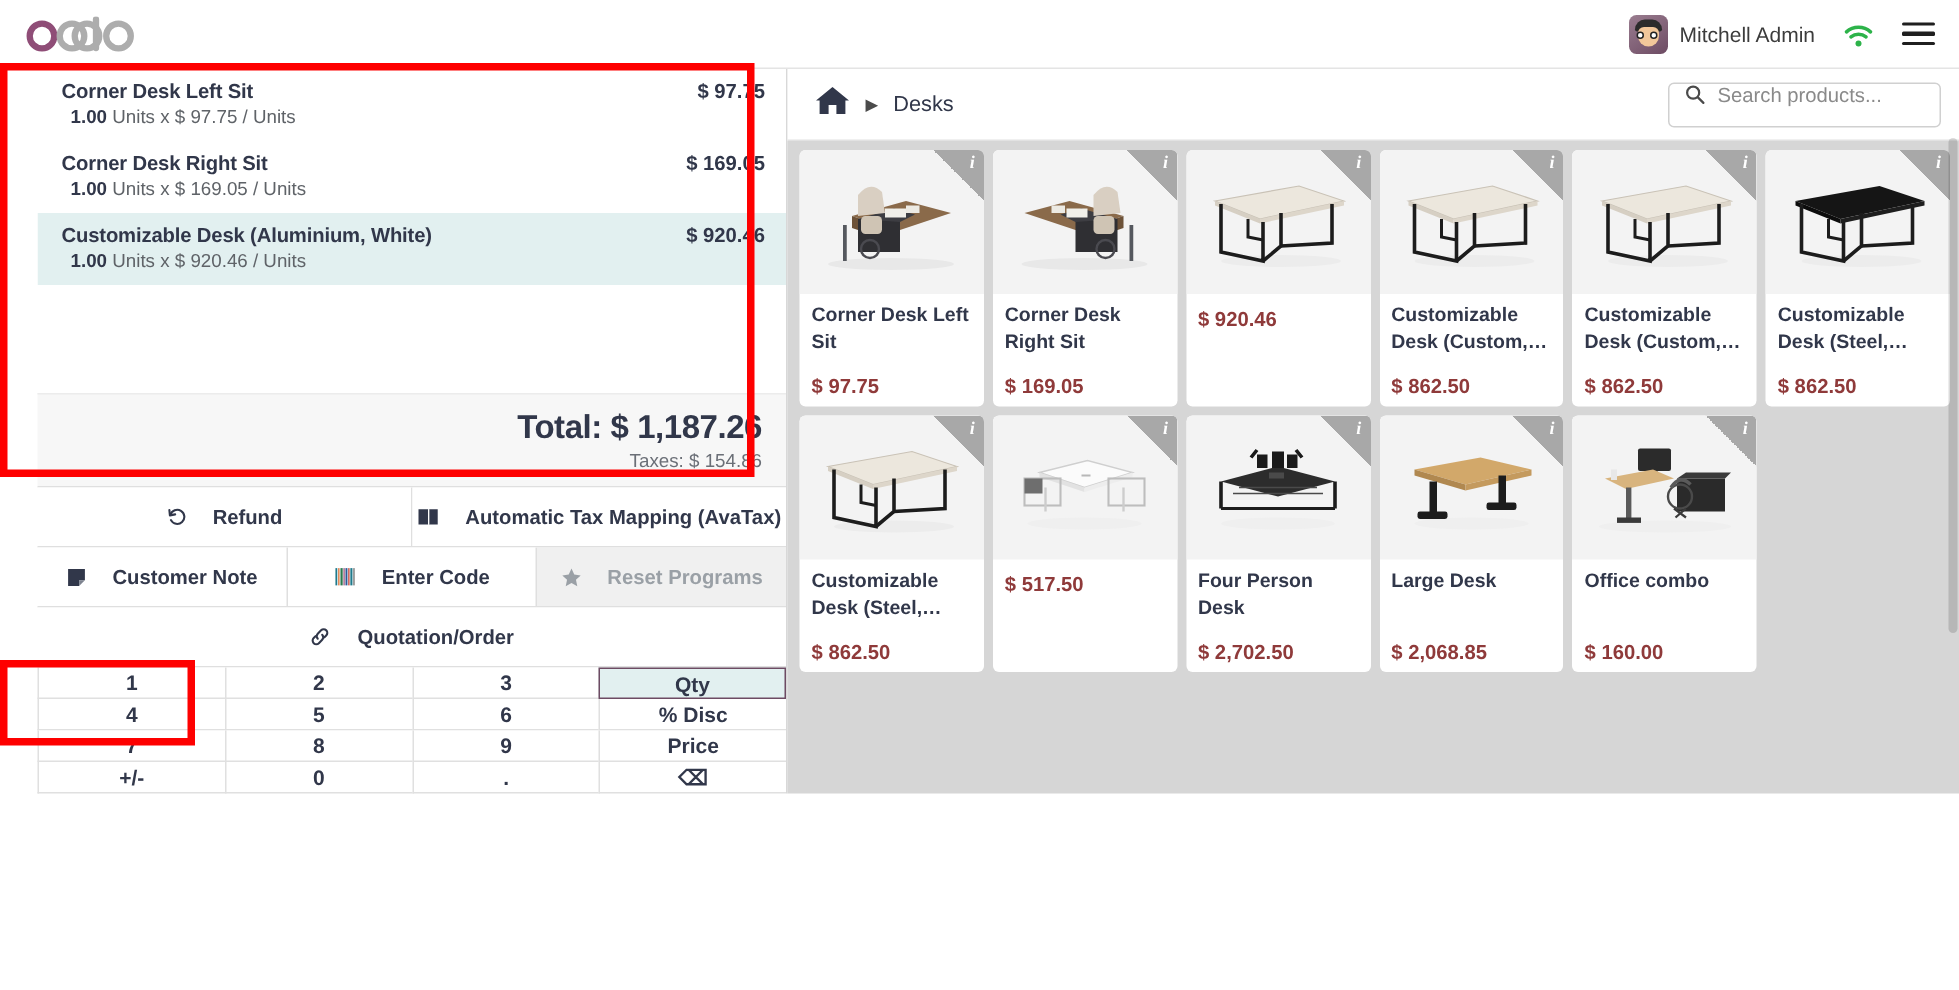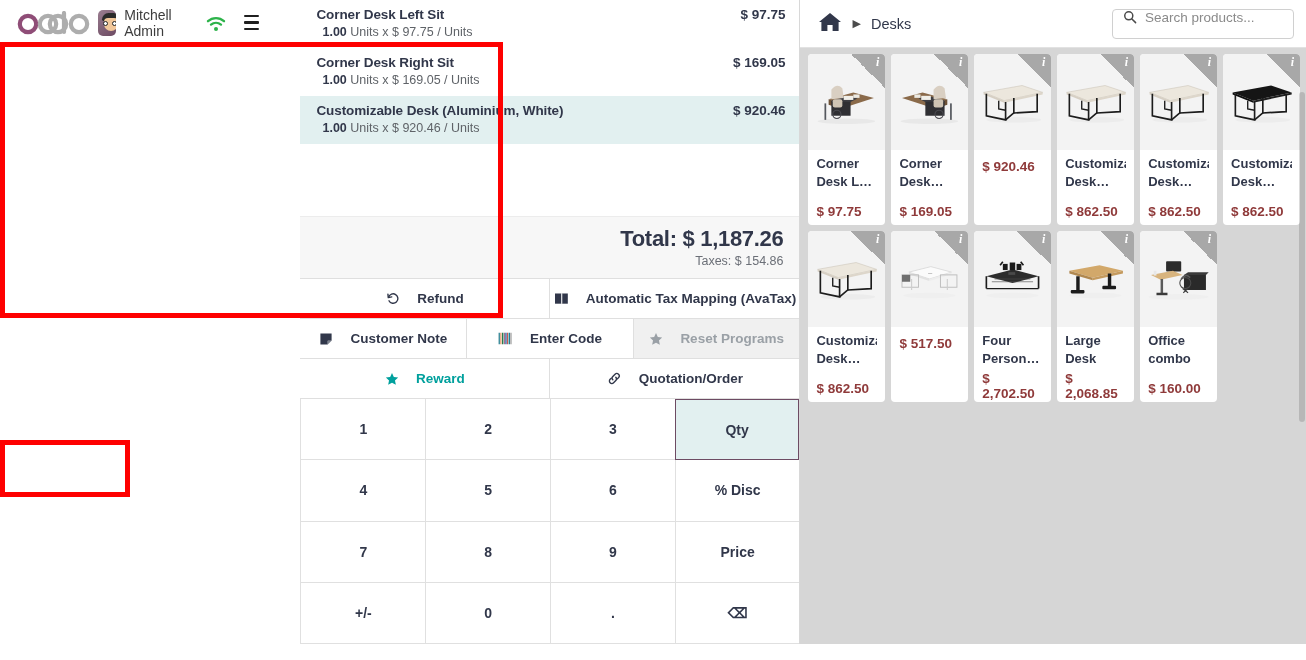--- a/index.html
+++ b/index.html
@@ -2,21 +2,21 @@
 <html><head>
 <meta charset="utf-8">
 <style>
   * { box-sizing: border-box; margin: 0; padding: 0; }
   html, body {
     width: 1306px; height: 660px;
     font-family: "Liberation Sans", sans-serif;
     background: #ffffff;
     overflow: hidden;
   }
-  #app { position: relative; width: 1306px; height: 644px; display: flex; flex-direction: row; border-radius: 7px; }
+  #app { position: relative; width: 1306px; height: 529px; display: flex; flex-direction: column; border-radius: 7px; }
 
   
   .topbar {
     height: 46px; flex: 0 0 46px;
     background: #fff;
     display: flex; align-items: center; justify-content: space-between;
     border-bottom: 1px solid #e4e4e4;
     position: relative; z-index: 5;
   }
   .logo { margin-left: 16px; display: flex; align-items: center; }
@@ -297,28 +297,20 @@
           <div class="ctrl-btn disabled">
             <span class="ic">
               <svg width="14" height="14" viewBox="0 0 16 16">
                 <path d="M8 1.2 L10.1 5.8 L15 6.4 L11.4 9.8 L12.4 14.6 L8 12.2 L3.6 14.6 L4.6 9.8 L1 6.4 L5.9 5.8 Z" fill="#9aa0a6"></path>
               </svg>
             </span>
             <span>Reset Programs</span>
           </div>
         </div>
       <div class="ctrl-row" id="ctrl-row3">
-          <div class="ctrl-btn teal">
-            <span class="ic">
-              <svg width="14" height="14" viewBox="0 0 16 16">
-                <path d="M8 1.2 L10.1 5.8 L15 6.4 L11.4 9.8 L12.4 14.6 L8 12.2 L3.6 14.6 L4.6 9.8 L1 6.4 L5.9 5.8 Z" fill="#00a09d"></path>
-              </svg>
-            </span>
-            <span>Reward</span>
-          </div>
           <div class="ctrl-btn">
             <span class="ic">
               <svg width="15" height="13" viewBox="0 0 16 14">
                 <path d="M6.2 8.4 A2.6 2.6 0 0 1 6.2 4.8 L8.6 2.4 A2.6 2.6 0 0 1 12.3 6.1 L11 7.4" fill="none" stroke="#31374a" stroke-width="1.5" stroke-linecap="round"></path>
                 <path d="M9.4 5.6 A2.6 2.6 0 0 1 9.4 9.2 L7 11.6 A2.6 2.6 0 0 1 3.3 7.9 L4.6 6.6" fill="none" stroke="#31374a" stroke-width="1.5" stroke-linecap="round"></path>
               </svg>
             </span>
             <span>Quotation/Order</span>
           </div>
         </div>

